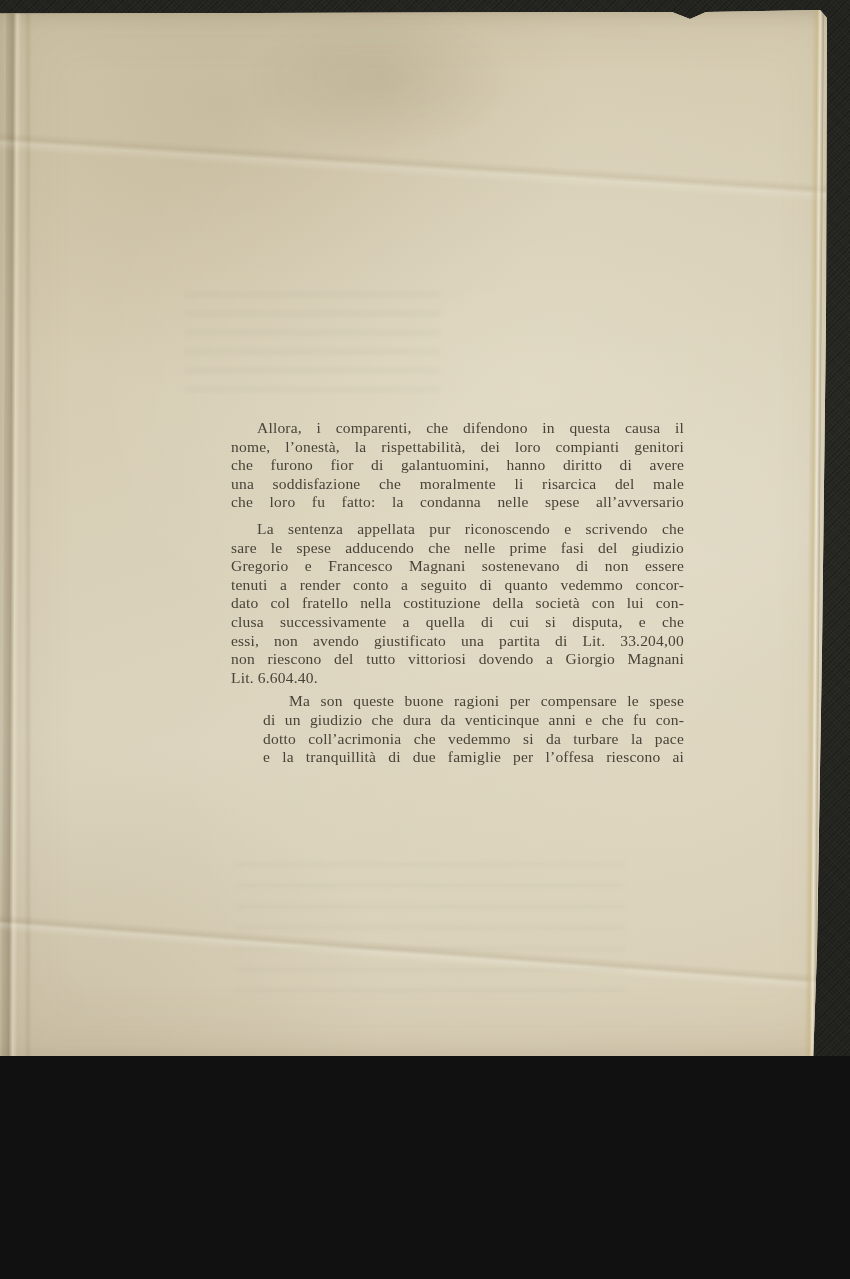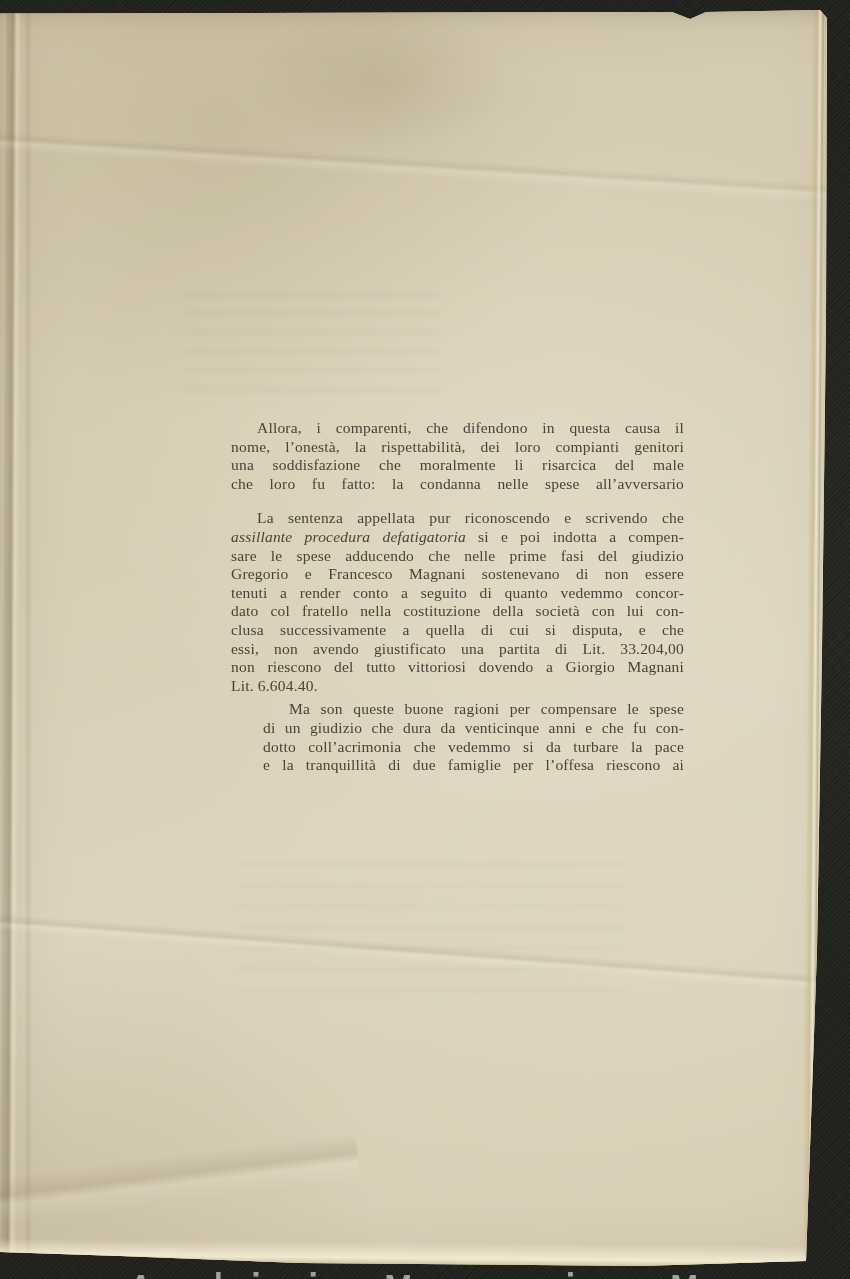--- a/index.html
+++ b/index.html
@@ -5,21 +5,21 @@
   :root{
     --paper:#d6ccb2;
     --ink:#474338;
     --backdrop:#22231e;
     --wm:rgba(247,245,238,0.60);
   }
   *{margin:0;padding:0;box-sizing:border-box;}
   html,body{background:#111;}
   .stage{
     position:relative;
-    width:850px;height:1279px;
+    width:850px;height:1056px;
     overflow:hidden;
     font-family:"Liberation Serif",serif;
   }
   
   .backdrop{
     position:absolute;inset:0;
     background-color:var(--backdrop);
     background-image:
       repeating-linear-gradient(45deg, rgba(255,255,255,0.025) 0 1px, transparent 1px 3px),
       repeating-linear-gradient(-45deg, rgba(0,0,0,0.18) 0 1px, transparent 1px 4px),
@@ -110,21 +110,21 @@
   
   .text-block{
     position:absolute;left:231px;top:419px;width:453px;
     font-family:"Liberation Serif",serif;
     font-size:15.5px;line-height:18.6px;
     color:var(--ink);
     letter-spacing:0.2px;
     text-rendering:optimizeLegibility;
   }
   .para{margin:0;}
-  .para-2{margin-top:16px;}
+  .para-2{margin-top:8px;}
   .para-3{margin-top:5px;margin-left:32px;}
   .line{text-align:justify;text-align-last:justify;hyphens:none;}
   .line.last{text-align-last:left;}
   .line.first{text-indent:26px;}
   .line em{font-style:italic;}
   
   .watermark{
     position:absolute;left:126px;top:1229px;
     font-family:Liberation Mono, monospace;
     font-size:49px;font-weight:400;letter-spacing:-0.8px;
@@ -148,26 +148,26 @@
     <div class="crease crease-corner"></div>
     <div class="ghost ghost-a"></div>
     <div class="ghost ghost-b"></div>
     <div class="edge-right"></div>
     <div class="edge-bottom"></div>
 
     <div class="text-block">
         <div class="para para-1">
           <div class="line first"><span>Allora, i comparenti, che difendono in questa causa il</span></div>
           <div class="line"><span>nome, l’onestà, la rispettabilità, dei loro compianti genitori</span></div>
+          <div class="line"><span>che furono fior di galantuomini, hanno diritto di avere</span></div>
           <div class="line"><span>una soddisfazione che moralmente li risarcica del male</span></div>
           <div class="line"><span>che loro fu fatto: la condanna nelle spese all’avversario</span></div>
         </div>
         <div class="para para-2">
           <div class="line first"><span>La sentenza appellata pur riconoscendo e scrivendo che</span></div>
-          <div class="line"><em>assillante procedura defatigatoria</em><span> si e poi indotta a compen-</span></div>
           <div class="line"><span>sare le spese adducendo che nelle prime fasi del giudizio</span></div>
           <div class="line"><span>Gregorio e Francesco Magnani sostenevano di non essere</span></div>
           <div class="line"><span>tenuti a render conto a seguito di quanto vedemmo concor-</span></div>
           <div class="line"><span>dato col fratello nella costituzione della società con lui con-</span></div>
           <div class="line"><span>clusa successivamente a quella di cui si disputa, e che</span></div>
           <div class="line"><span>essi, non avendo giustificato una partita di Lit. 33.204,00</span></div>
           <div class="line"><span>non riescono del tutto vittoriosi dovendo a Giorgio Magnani</span></div>
           <div class="line last"><span>Lit. 6.604.40.</span></div>
         </div>
         <div class="para para-3">

